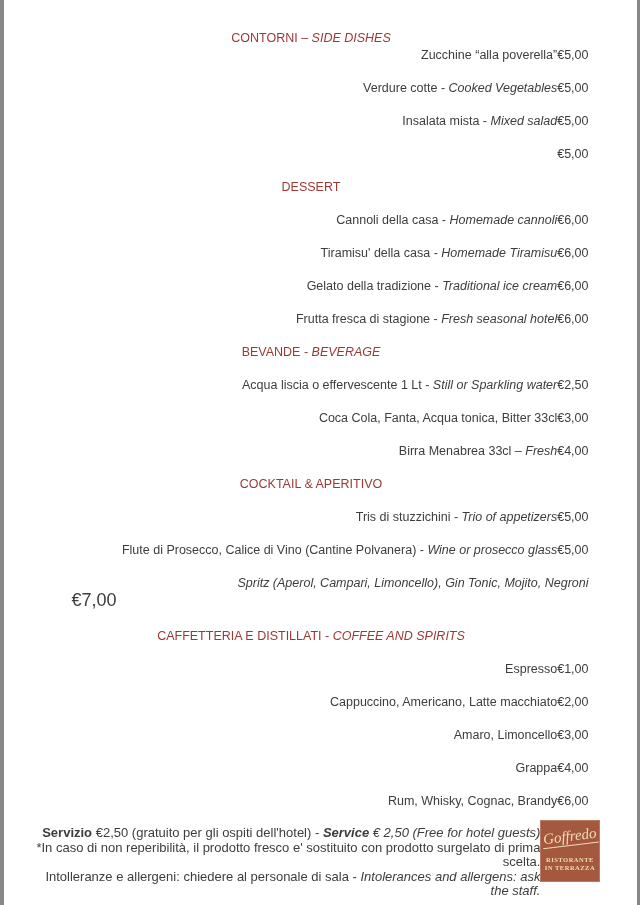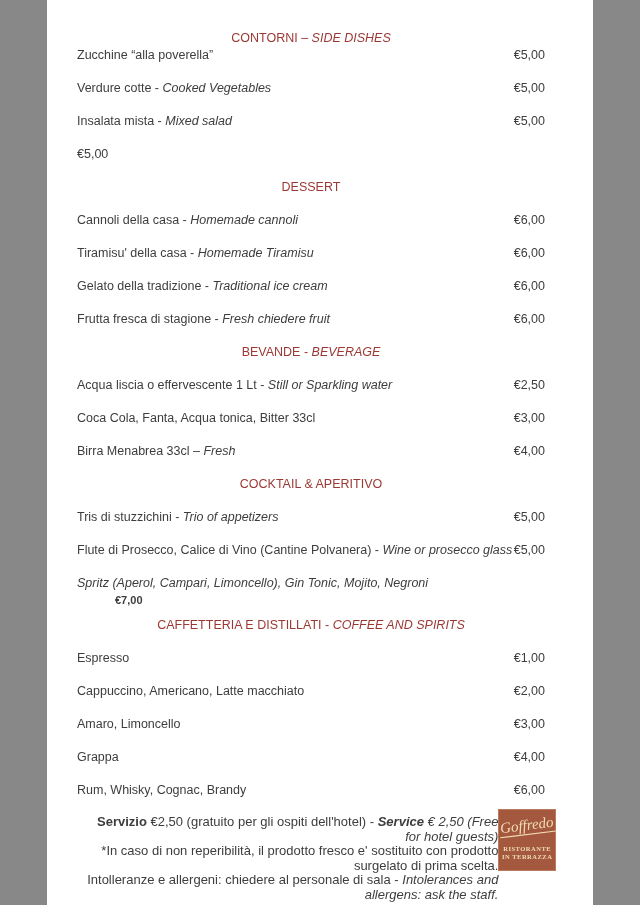--- a/index.html
+++ b/index.html
@@ -1,17 +1,17 @@
 <!DOCTYPE html>
 <html><head>
 <meta charset="utf-8">
 <style>
   html, body { margin: 0; padding: 0; background: #888; }
   .page {
-    width: 546px; height: 905px;
+    width: 633px; height: 905px;
     background: #ffffff;
     position: relative;
     margin: 0 auto;
     font-family: "Liberation Sans", sans-serif;
     color: #3d3d3d;
     overflow: hidden;
     box-sizing: border-box;
   }
   .content {
     padding: 30px 48px 0 30px;
@@ -20,33 +20,33 @@
   .heading {
     text-align: center;
     font-size: 12.5px;
     line-height: 17px;
     color: #9c3834;
     margin-bottom: 16px;
   }
   .heading.tight { margin-bottom: 0; }
   .row {
     display: flex;
-    justify-content: space-between;
+    justify-content: flex-end;
     align-items: baseline;
     font-size: 12.5px;
     line-height: 17px;
     margin-bottom: 16px;
+    margin-left: 48px;
   }
   .row.no-gap { margin-bottom: 0; font-style: italic; }
   .price-line {
-    font-size: 11px;
+    font-size: 18px;
     line-height: 17px;
     padding-left: 38px;
-    margin-bottom: 8px;
-    font-weight: bold;
+    margin-bottom: 19px;
   }
   .en { font-style: italic; }
   .price { white-space: nowrap; }
   .footer {
     display: flex;
     justify-content: space-between;
     align-items: flex-start;
     margin-top: 14px;
     padding-left: 2px;
   }
@@ -121,21 +121,21 @@
     </div>
     <div class="row">
       <span><span>Tiramisu' della casa - </span><span class="en">Homemade Tiramisu</span></span>
       <span class="price">€6,00</span>
     </div>
     <div class="row">
       <span><span>Gelato della tradizione - </span><span class="en">Traditional ice cream</span></span>
       <span class="price">€6,00</span>
     </div>
     <div class="row">
-      <span><span>Frutta fresca di stagione - </span><span class="en">Fresh chiedere fruit</span></span>
+      <span><span>Frutta fresca di stagione - </span><span class="en">Fresh seasonal hotel</span></span>
       <span class="price">€6,00</span>
     </div>
 
     <div class="heading"><span>BEVANDE - </span><span class="en">BEVERAGE</span></div>
     <div class="row">
       <span><span>Acqua liscia o effervescente 1 Lt - </span><span class="en">Still or Sparkling water</span></span>
       <span class="price">€2,50</span>
     </div>
     <div class="row">
       <span><span>Coca Cola, Fanta, Acqua tonica, Bitter 33cl</span><span class="en"></span></span>

